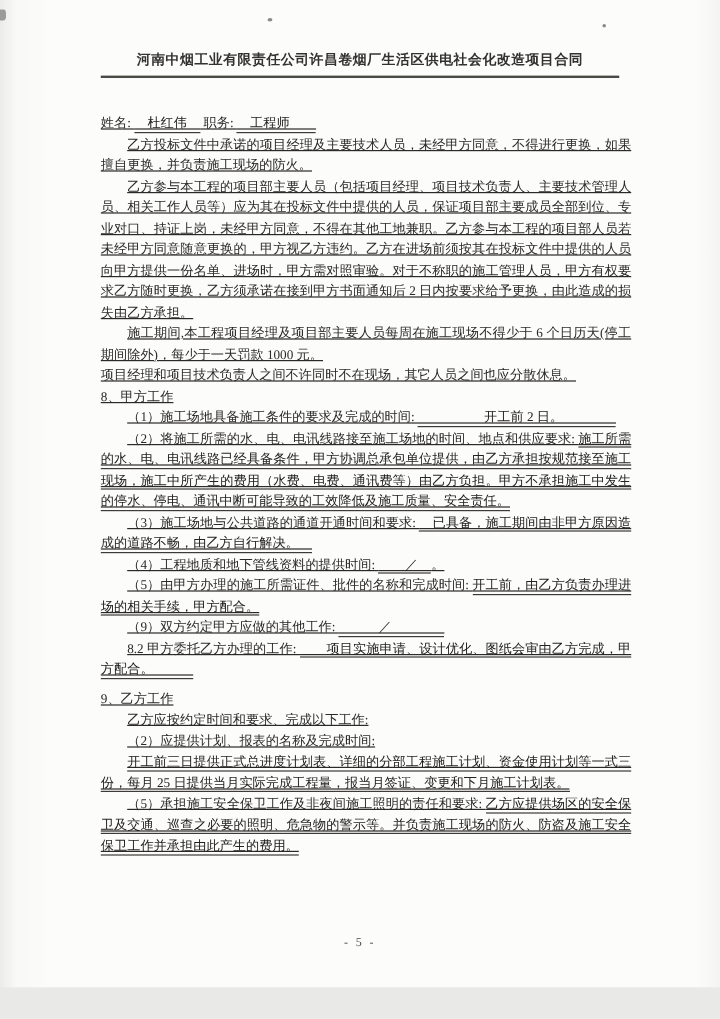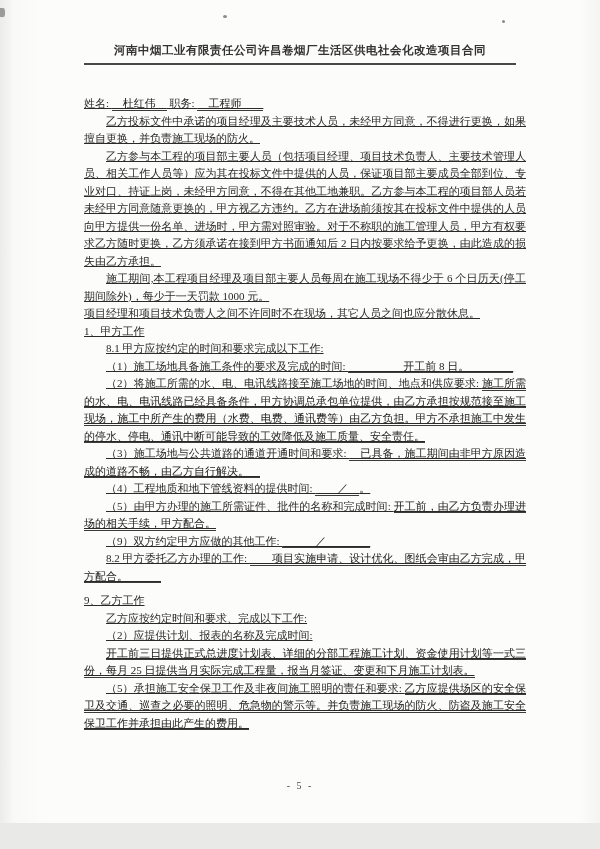--- a/index.html
+++ b/index.html
@@ -68,23 +68,22 @@
   <div class="doc-header">
     <span class="doc-title">河南中烟工业有限责任公司许昌卷烟厂生活区供电社会化改造项目合同</span>
   </div>
 
   <div class="doc-body" id="doc-body">
       <p class=""><span>姓名: </span><span class="fill">　杜红伟　</span><span>  职务: </span><span class="fill">　工程师　　</span></p>
       <p class="ind"><span>乙方投标文件中承诺的项目经理及主要技术人员，未经甲方同意，不得进行更换，如果擅自更换，并负责施工现场的防火。</span></p>
       <p class="ind"><span>乙方参与本工程的项目部主要人员（包括项目经理、项目技术负责人、主要技术管理人员、相关工作人员等）应为其在投标文件中提供的人员，保证项目部主要成员全部到位、专业对口、持证上岗，未经甲方同意，不得在其他工地兼职。乙方参与本工程的项目部人员若未经甲方同意随意更换的，甲方视乙方违约。乙方在进场前须按其在投标文件中提供的人员向甲方提供一份名单、进场时，甲方需对照审验。对于不称职的施工管理人员，甲方有权要求乙方随时更换，乙方须承诺在接到甲方书面通知后 2 日内按要求给予更换，由此造成的损失由乙方承担。</span></p>
       <p class="ind"><span>施工期间,本工程项目经理及项目部主要人员每周在施工现场不得少于 6 个日历天(停工期间除外)，每少于一天罚款 1000 元。</span></p>
       <p class=""><span>项目经理和项目技术负责人之间不许同时不在现场，其它人员之间也应分散休息。</span></p>
-      <p class=""><span>1、甲方工作</span></p>
-      <p class="ind"><span>8.1 甲方应按约定的时间和要求完成以下工作:</span></p>
-      <p class="ind"><span>（1）施工场地具备施工条件的要求及完成的时间: </span><span class="fill">　　　　　开工前 8 日。　　　　</span></p>
+      <p class=""><span>8、甲方工作</span></p>
+      <p class="ind"><span>（1）施工场地具备施工条件的要求及完成的时间: </span><span class="fill">　　　　　开工前 2 日。　　　　</span></p>
       <p class="ind"><span>（2）将施工所需的水、电、电讯线路接至施工场地的时间、地点和供应要求: </span><span class="fill">施工所需的水、电、电讯线路已经具备条件，甲方协调总承包单位提供，由乙方承担按规范接至施工现场，施工中所产生的费用（水费、电费、通讯费等）由乙方负担。甲方不承担施工中发生的停水、停电、通讯中断可能导致的工效降低及施工质量、安全责任。</span></p>
       <p class="ind"><span>（3）施工场地与公共道路的通道开通时间和要求: </span><span class="fill">　已具备，施工期间由非甲方原因造成的道路不畅，由乙方自行解决。　</span></p>
       <p class="ind"><span>（4）工程地质和地下管线资料的提供时间: </span><span class="fill">　　／　</span><span>。</span></p>
       <p class="ind"><span>（5）由甲方办理的施工所需证件、批件的名称和完成时间: </span><span class="fill">开工前，由乙方负责办理进场的相关手续，甲方配合。</span></p>
       <p class="ind"><span>（9）双方约定甲方应做的其他工作: </span><span class="fill">　　　／　　　　</span></p>
       <p class="ind"><span>8.2 甲方委托乙方办理的工作: </span><span class="fill">　　项目实施申请、设计优化、图纸会审由乙方完成，甲方配合。　　　</span></p>
       <p class=" gap"><span>9、乙方工作</span></p>
       <p class="ind"><span>乙方应按约定时间和要求、完成以下工作:</span></p>
       <p class="ind"><span>（2）应提供计划、报表的名称及完成时间:</span></p>
       <p class="ind"><span class="fill">开工前三日提供正式总进度计划表、详细的分部工程施工计划、资金使用计划等一式三份，每月 25 日提供当月实际完成工程量，报当月签证、变更和下月施工计划表。</span></p>

